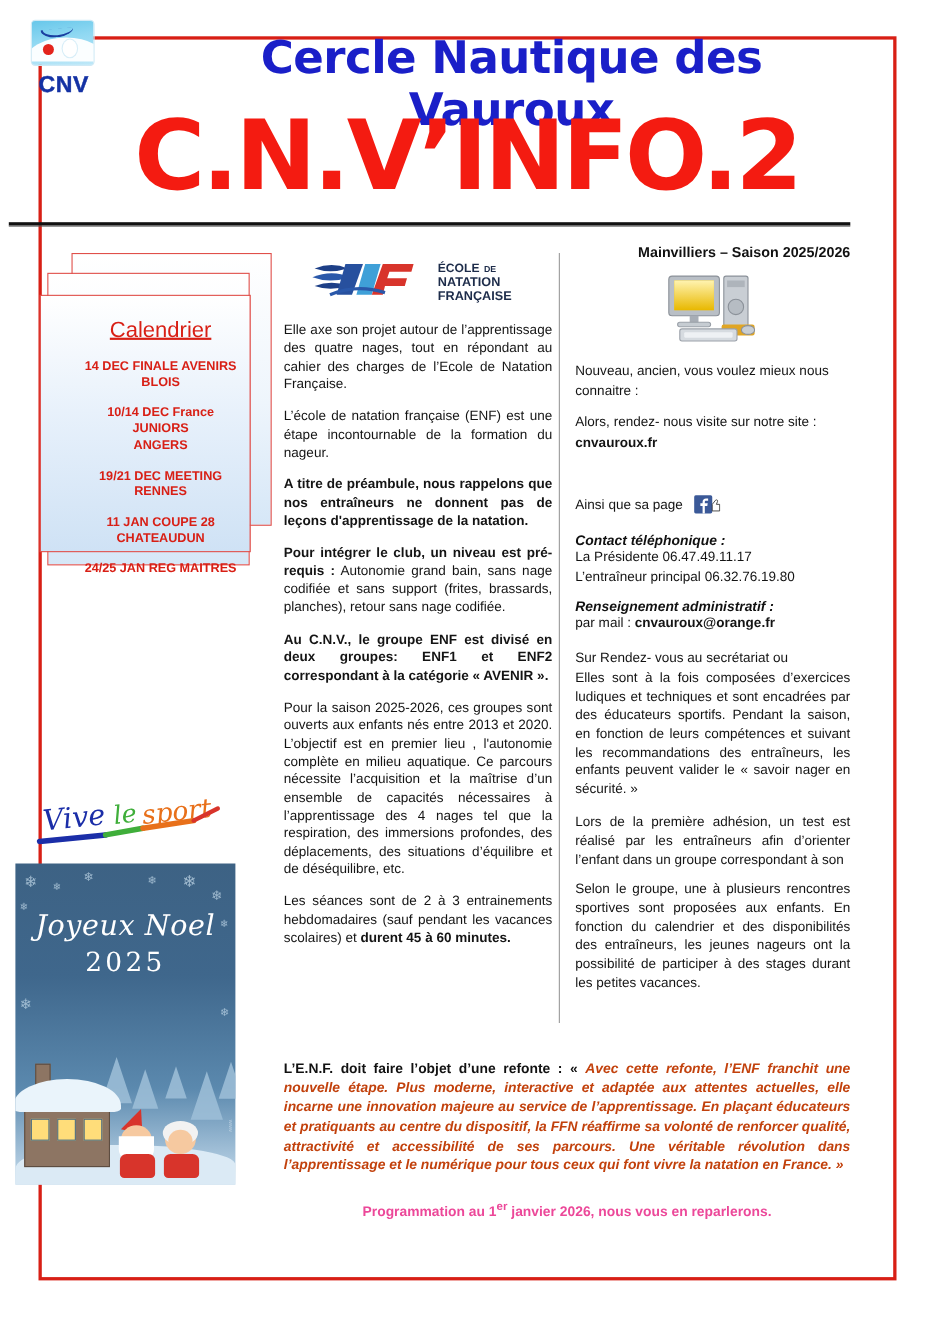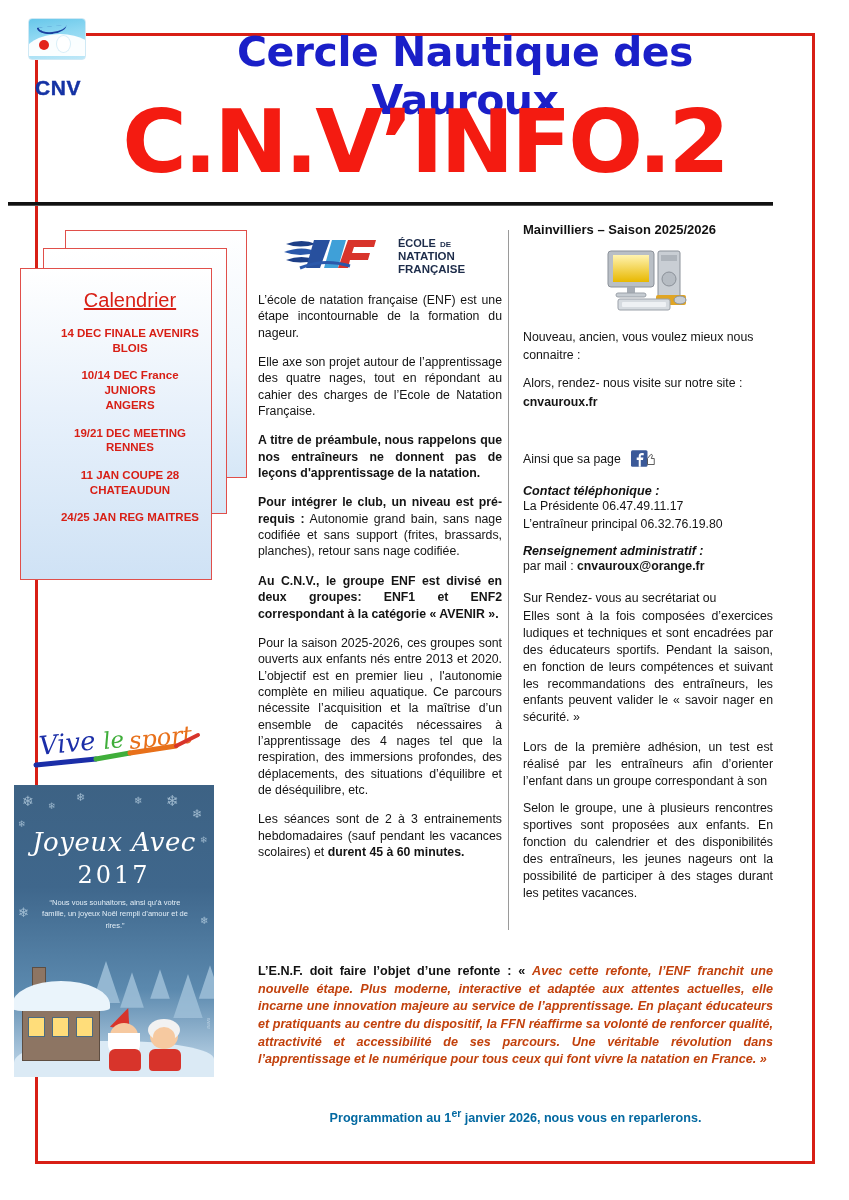--- a/index.html
+++ b/index.html
@@ -57,21 +57,21 @@
   }
   .cnv-ball {
     position: absolute; left: 28px; bottom: 7px;
     width: 13px; height: 16px; border-radius: 50%;
     background: #ffffff;
     box-shadow: 0 0 0 1px #d8eef8;
   }
   .cnv-text {
     font: bold 21px "Liberation Sans", sans-serif;
     color: #1432a4; letter-spacing: .5px;
-    text-align: center; margin-top: 16px;
+    text-align: center; margin-top: 6px;
     -webkit-text-stroke: 0.4px #1432a4;
   }
   .club-title {
     position: absolute; left: 140px; top: 28px;
     width: 650px;
     font: bold 41px "DejaVu Sans", sans-serif;
     color: #1a1fc8;
     text-align: center;
     letter-spacing: -0.5px;
   }
@@ -94,21 +94,21 @@
   .left-col { position: absolute; left: 8px; top: 218px; width: 240px; }
 
   .cal-stack { position: relative; height: 310px; margin-top: 12px; }
   .cal-sheet {
     position: absolute;
     border: 1.6px solid #e04f4a;
     background: linear-gradient(180deg,#ffffff 0%, #eef5fc 55%, #d6e7f7 100%);
   }
   .cal-sheet.s1 { left: 57px; top: 0px;  width: 182px; height: 248px; }
   .cal-sheet.s2 { left: 35px; top: 18px; width: 184px; height: 266px; }
-  .cal-sheet.s3 { left: 12px; top: 38px; width: 192px; height: 312px;
+  .cal-sheet.s3 { left: 28px; top: 38px; width: 192px; height: 234px;
                   background: linear-gradient(180deg,#ffffff 0%, #e8f1fb 45%, #cfe2f5 100%); padding-left: 28px; }
   .cal-title {
     text-align: center;
     font: 20px "Liberation Sans", sans-serif;
     color: #d81f15;
     text-decoration: underline;
     margin-top: 20px;
   }
   .cal-list { margin-top: 14px; padding: 0 6px; }
   .cal-item {
@@ -219,21 +219,21 @@
     background: #9a9a9a;
   }
 
   
   .right-col {
     position: absolute; left: 523px; top: 222px;
     width: 250px;
   }
   .right-head {
     font: bold 13px "Liberation Sans", sans-serif;
-    color: #111; text-align: left; margin-bottom: 8px;
+    color: #111; text-align: right; margin-bottom: 8px;
   }
   .pc-icon { width: 96px; height: 72px; display:block; margin: 0 auto 12px auto; }
   .rpara {
     font: 12.3px/1.45 "Liberation Sans", sans-serif;
     color: #141414;
     margin-bottom: 10px;
   }
   .rpara.j { text-align: justify; }
   .rpara b { font-weight: bold; }
   .rhead-it {
@@ -249,24 +249,24 @@
   }
   .bottom-para {
     font: bold 12.6px/1.40 "Liberation Sans", sans-serif;
     color: #111;
     text-align: justify;
   }
   .bottom-para .q {
     color: #c2410c; font-style: italic;
   }
   .bottom-note {
-    margin-top: 38px;
+    margin-top: 22px;
     text-align: center;
     font: bold 12.6px "Liberation Sans", sans-serif;
-    color: #0369a1;
+    color: #ec4899;
   }
 </style>
 </head>
 <body>
 
 <div class="page-border"></div>
 
 <div class="header">
 
   <div class="cnv-logo">
@@ -319,23 +319,22 @@
     <span class="snowflake" style="left:34px;top:16px;font-size:9px">❄</span>
     <span class="snowflake" style="left:62px;top:6px;font-size:11px">❄</span>
     <span class="snowflake" style="left:120px;top:10px;font-size:10px">❄</span>
     <span class="snowflake" style="left:152px;top:7px;font-size:15px">❄</span>
     <span class="snowflake" style="left:178px;top:22px;font-size:12px">❄</span>
     <span class="snowflake" style="left:4px;top:34px;font-size:9px">❄</span>
     <span class="snowflake" style="left:186px;top:50px;font-size:9px">❄</span>
     <span class="snowflake" style="left:4px;top:120px;font-size:13px">❄</span>
     <span class="snowflake" style="left:186px;top:130px;font-size:10px">❄</span>
 
-    <div class="xmas-title">Joyeux Avec</div>
-    <div class="xmas-year">2017</div>
-    <div class="xmas-msg">“Nous vous souhaitons, ainsi qu’à votre famille, un joyeux Noël rempli d’amour et de rires.”</div>
+    <div class="xmas-title">Joyeux Noel</div>
+    <div class="xmas-year">2025</div>
 
     <div class="tree" style="left:78px;bottom:74px"></div>
     <div class="tree" style="left:104px;bottom:66px;transform:scale(.85)"></div>
     <div class="tree" style="left:132px;bottom:72px;transform:scale(.7)"></div>
     <div class="tree" style="left:160px;bottom:60px;transform:scale(1.05)"></div>
     <div class="tree" style="left:182px;bottom:74px;transform:scale(.8)"></div>
 
     <div class="snowground"></div>
 
     <div class="house">
@@ -371,22 +370,22 @@
     <path d="M34 8 L50 8 L40 36 L26 36 Z" fill="#27509e"></path>
     <path d="M52 8 L66 8 L58 36 L44 36 Z" fill="#3fa0d8"></path>
     <path d="M68 8 L96 8 L94 15 L74 15 L72 21 L90 21 L88 28 L70 28 L68 36 L58 36 Z" fill="#d8342b"></path>
     <path d="M20 36 q24 -10 50 -2" stroke="#2a58aa" stroke-width="3" fill="none"></path>
     <text x="118" y="15" font-family="Liberation Sans, sans-serif" font-size="11" font-weight="bold" fill="#1d2c4a">ÉCOLE</text>
     <text x="160" y="15" font-family="Liberation Sans, sans-serif" font-size="8" font-weight="bold" fill="#1d2c4a">DE</text>
     <text x="118" y="28" font-family="Liberation Sans, sans-serif" font-size="11.5" font-weight="bold" fill="#1d2c4a">NATATION</text>
     <text x="118" y="41" font-family="Liberation Sans, sans-serif" font-size="11.5" font-weight="bold" fill="#1d2c4a">FRANÇAISE</text>
   </svg>
 
+  <div class="para">Elle axe son projet autour de l’apprentissage des quatre nages, tout en répondant au cahier des charges de l’Ecole de Natation Française.</div>
   <div class="para">L’école de natation française (ENF) est une étape incontournable de la formation du nageur.</div>
-  <div class="para">Elle axe son projet autour de l’apprentissage des quatre nages, tout en répondant au cahier des charges de l’Ecole de Natation Française.</div>
   <div class="para b"> A titre de préambule, nous rappelons que nos entraîneurs ne donnent pas de leçons d'apprentissage de la natation.</div>
   <div class="para"><b>Pour intégrer le club, un niveau est pré- requis :</b> Autonomie grand bain, sans nage codifiée et sans support (frites, brassards, planches), retour sans  nage codifiée.</div>
   <div class="para b">Au C.N.V., le groupe ENF est divisé en deux groupes:  ENF1  et  ENF2 correspondant à la catégorie « AVENIR ».</div>
   <div class="para">Pour la saison 2025-2026, ces groupes sont ouverts  aux enfants nés entre 2013 et 2020. L’objectif est en premier lieu , l'autonomie complète en milieu  aquatique. Ce parcours nécessite l’acquisition et la maîtrise d’un ensemble de capacités nécessaires à l’apprentissage des 4 nages tel que la respiration, des immersions profondes, des déplacements, des situations d’équilibre et de déséquilibre, etc.</div>
   <div class="para">Les séances sont de 2 à 3 entrainements hebdomadaires (sauf pendant les vacances scolaires)  et <b>durent 45 à 60  minutes.</b></div>
 </div>
 
 <div class="v-divider"></div>
 
 <div class="right-col">

